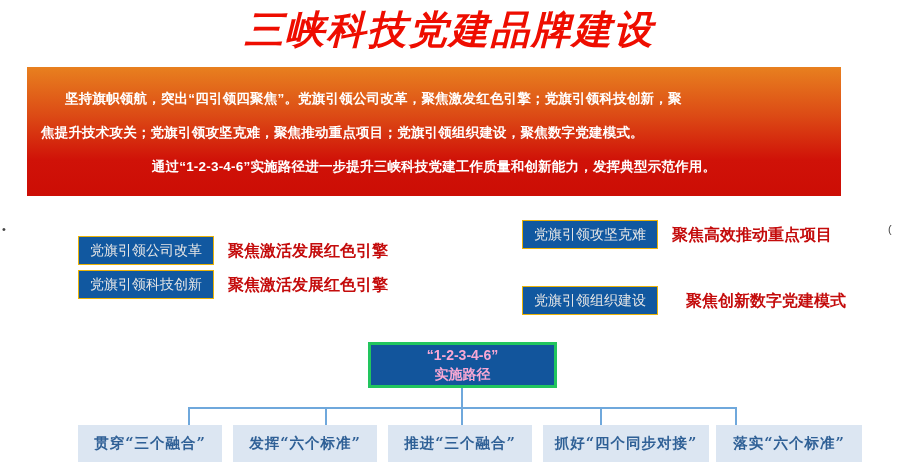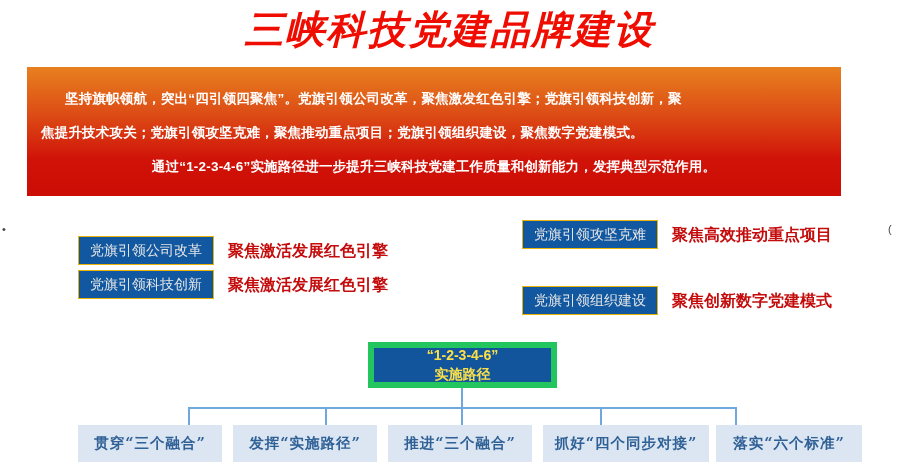--- a/index.html
+++ b/index.html
@@ -43,27 +43,27 @@
     padding:4px 11px 5px 11px;line-height:18px;white-space:nowrap;
     box-sizing:border-box;
   }
   .redtext{
     color:#c40c0c;font-size:16px;font-weight:bold;
     white-space:nowrap;margin-left:14px;line-height:18px;
   }
   #pair-0{left:78px;top:236px;}
   #pair-1{left:78px;top:270px;}
   #pair-2{left:522px;top:220px;}
-  #pair-3{left:522px;top:286px;}
+  #pair-3{left:522px;top:286px;gap:14px;}
 
   
   .center-node{
     position:absolute;left:368px;top:342px;width:189px;height:46px;
-    background:#12559c;border:6px solid #22c55e;
-    color:#fde047;text-align:center;
+    background:#12559c;border:3px solid #22c55e;
+    color:#f9a8d4;text-align:center;
     display:flex;flex-direction:column;align-items:center;justify-content:center;
     font-size:14px;font-weight:bold;line-height:19px;box-sizing:border-box;
   }
 
   
   .conn{position:absolute;background:#6fa8dc;}
   .conn-v-main{left:461px;top:388px;width:2px;height:20px;}
   .conn-h{left:188px;top:407px;width:549px;height:2px;}
   .conn-v{top:409px;width:2px;height:16px;}
 
@@ -122,21 +122,21 @@
 
   <div class="conn conn-v-main"></div>
   <div class="conn conn-h"></div>
   <div class="conn conn-v" style="left:188px;"></div>
   <div class="conn conn-v" style="left:325px;"></div>
   <div class="conn conn-v" style="left:461px;"></div>
   <div class="conn conn-v" style="left:600px;"></div>
   <div class="conn conn-v" style="left:735px;"></div>
 
   <div class="leafbox" style="left:78px;width:144px;">贯穿“三个融合”</div>
-  <div class="leafbox" style="left:233px;width:144px;">发挥“实施路径”</div>
+  <div class="leafbox" style="left:233px;width:144px;">发挥“六个标准”</div>
   <div class="leafbox" style="left:388px;width:144px;">推进“三个融合”</div>
   <div class="leafbox" style="left:543px;width:166px;text-align:center;">抓好“四个同步对接”</div>
   <div class="leafbox" style="left:716px;width:146px;">落实“六个标准”</div>
 
   <div class="edge-mark" id="edge-mark-left">•</div>
   <div class="edge-mark" id="edge-mark-right">(</div>
 
 </div>
 
 </body></html>

